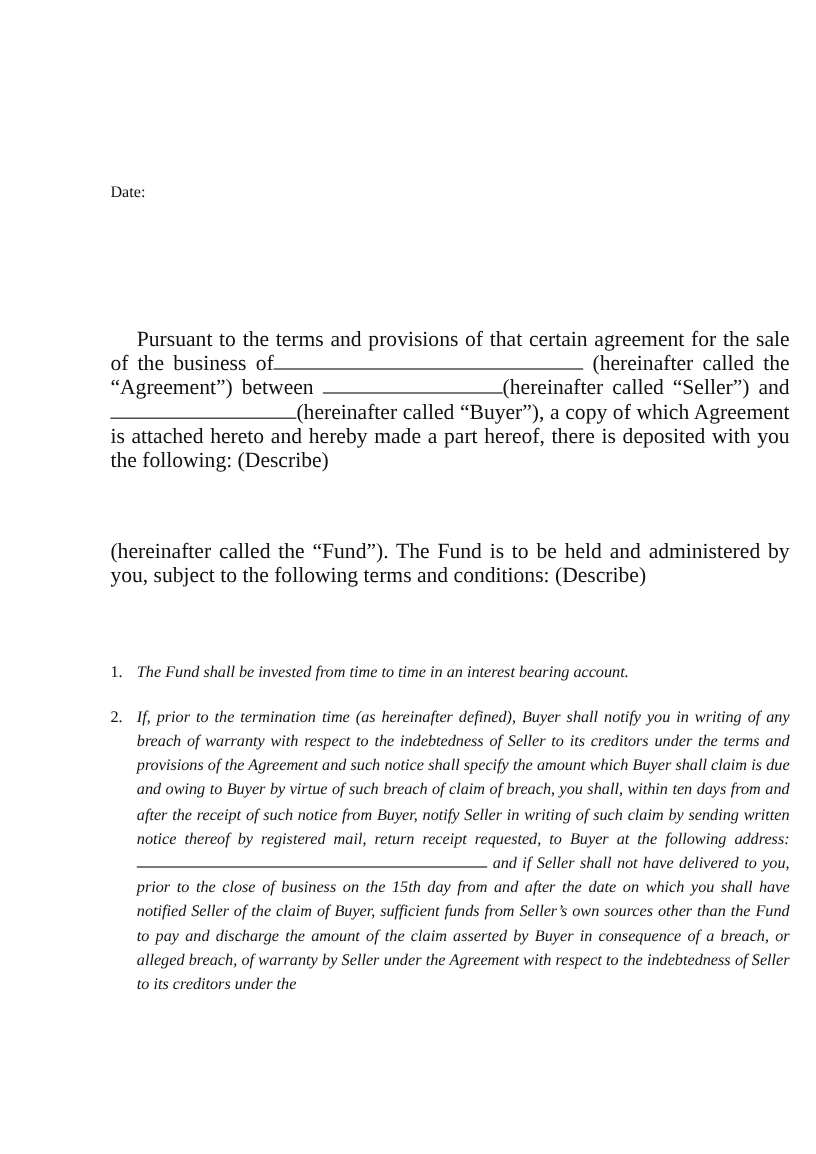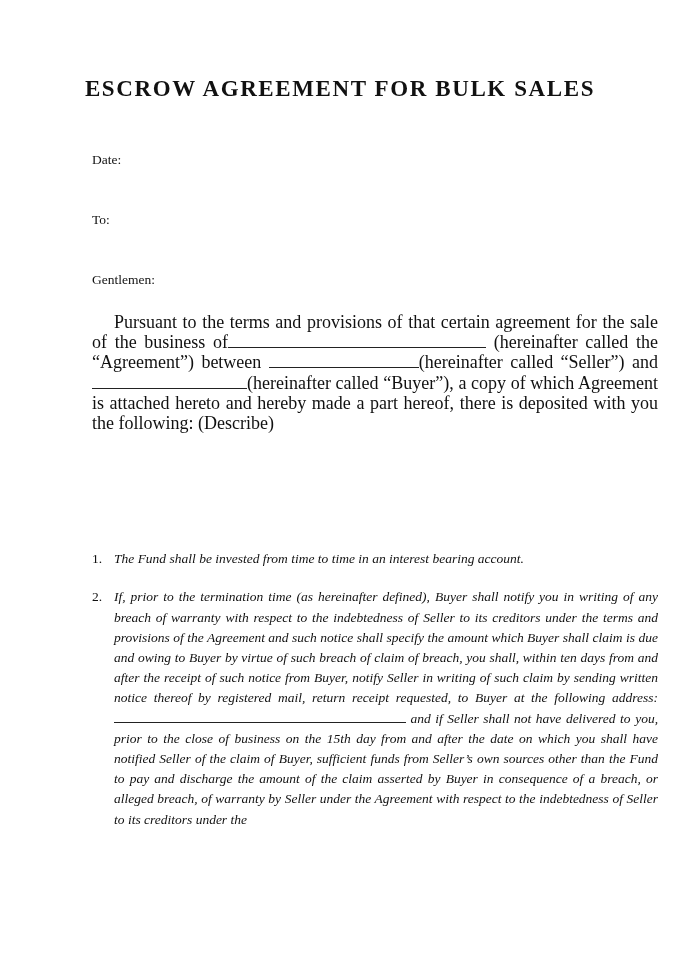--- a/index.html
+++ b/index.html
@@ -93,37 +93,35 @@
     display: block;
     text-align: justify;
     font-style: italic;
   }
 </style>
 </head>
 <body>
 
 <div class="page">
 
-  <div class="doc-title">ESCROW AGREEMENT FOR BULK SALES</div>
 
   <div class="body-block">
 
     <div class="field-line">Date:</div>
     <div class="gap-date-to"></div>
 
-    <div class="field-line">To:</div>
     <div class="gap-to-gent"></div>
 
-    <div class="field-line">Gentlemen:</div>
     <div class="gap-gent-para"></div>
 
     <p class="para first-indent"><span>Pursuant to the terms and provisions of that certain agreement for the sale of the business of</span><span class="blank blank-w260"></span> <span>(hereinafter called the “Agreement”) between</span> <span class="blank blank-w150"></span><span>(hereinafter called “Seller”) and</span> <span class="blank blank-w155"></span><span>(hereinafter called “Buyer”), a copy of which Agreement is attached hereto and hereby made a part hereof, there is deposited with you the following:  (Describe)</span></p>
 
     <div class="spacer-lg"></div>
 
+    <p class="para">(hereinafter called the “Fund”).  The Fund is to be held and administered by you, subject to the following terms and conditions: (Describe)</p>
 
     <div class="spacer-xl"></div>
 
     <div class="numbered">
       <span class="num">1.</span>
       <span class="txt">The Fund shall be invested from time to time in an interest bearing account.</span>
     </div>
 
     <div class="spacer-sm"></div>
 

